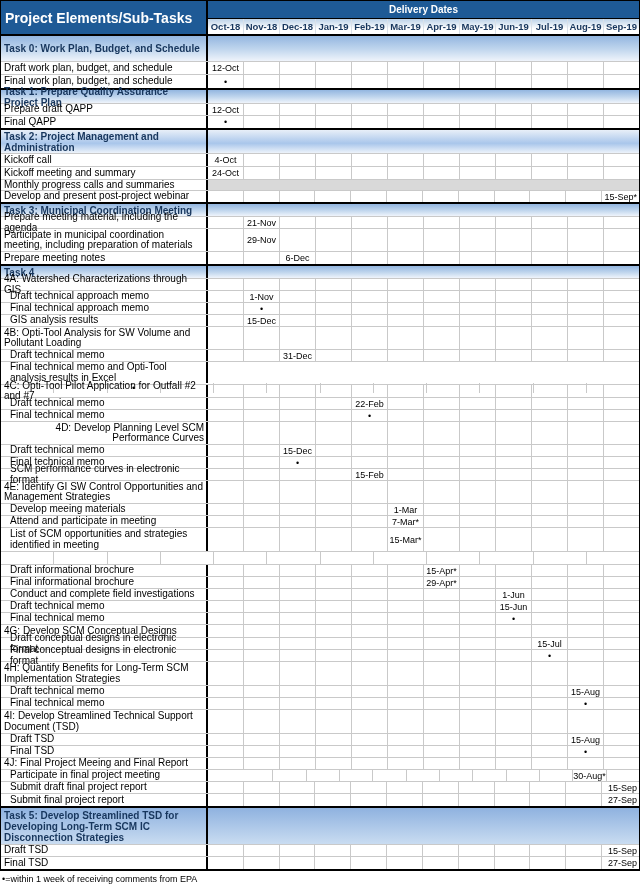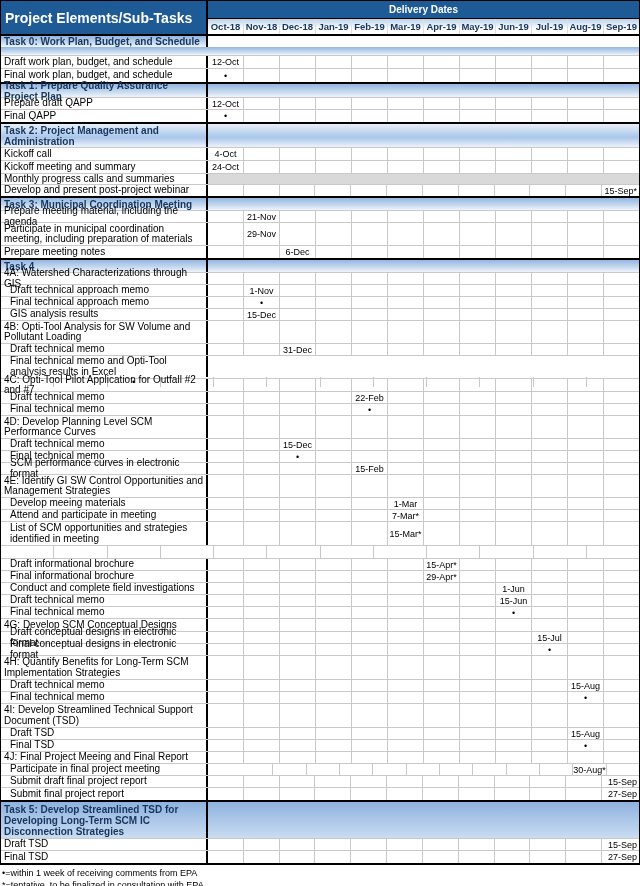--- a/index.html
+++ b/index.html
@@ -82,21 +82,21 @@
           <div class="mcell">May-19</div>
           <div class="mcell">Jun-19</div>
           <div class="mcell">Jul-19</div>
           <div class="mcell">Aug-19</div>
           <div class="mcell">Sep-19</div>
         </div>
     </div>
   </div>
   <div id="tbody">
       <div class="section">
-        <div class="row hdr" style="height: 20px; flex-direction: column;">
+        <div class="row hdr" style="height: 26px;">
           <div class="lbl g-norm">Task 0: Work Plan, Budget, and Schedule</div>
           <div class="area g-norm"></div>
         </div>
         <div class="row" style="height: 13px;">
           <div class="lbl">Draft work plan, budget, and schedule</div>
           <div class="cells">
             <div class="cell">12-Oct</div>
             <div class="cell"></div>
             <div class="cell"></div>
             <div class="cell"></div>
@@ -454,21 +454,21 @@
             <div class="cell">•</div>
             <div class="cell"></div>
             <div class="cell"></div>
             <div class="cell"></div>
             <div class="cell"></div>
             <div class="cell"></div>
             <div class="cell"></div>
             <div class="cell"></div>
           </div>
         </div>
-        <div class="row" style="height: 23px;">
+        <div class="row" style="height: 23px; text-align: right;">
           <div class="lbl">4D: Develop Planning Level SCM Performance Curves</div>
           <div class="cells">
             <div class="cell"></div>
             <div class="cell"></div>
             <div class="cell"></div>
             <div class="cell"></div>
             <div class="cell"></div>
             <div class="cell"></div>
             <div class="cell"></div>
             <div class="cell"></div>

